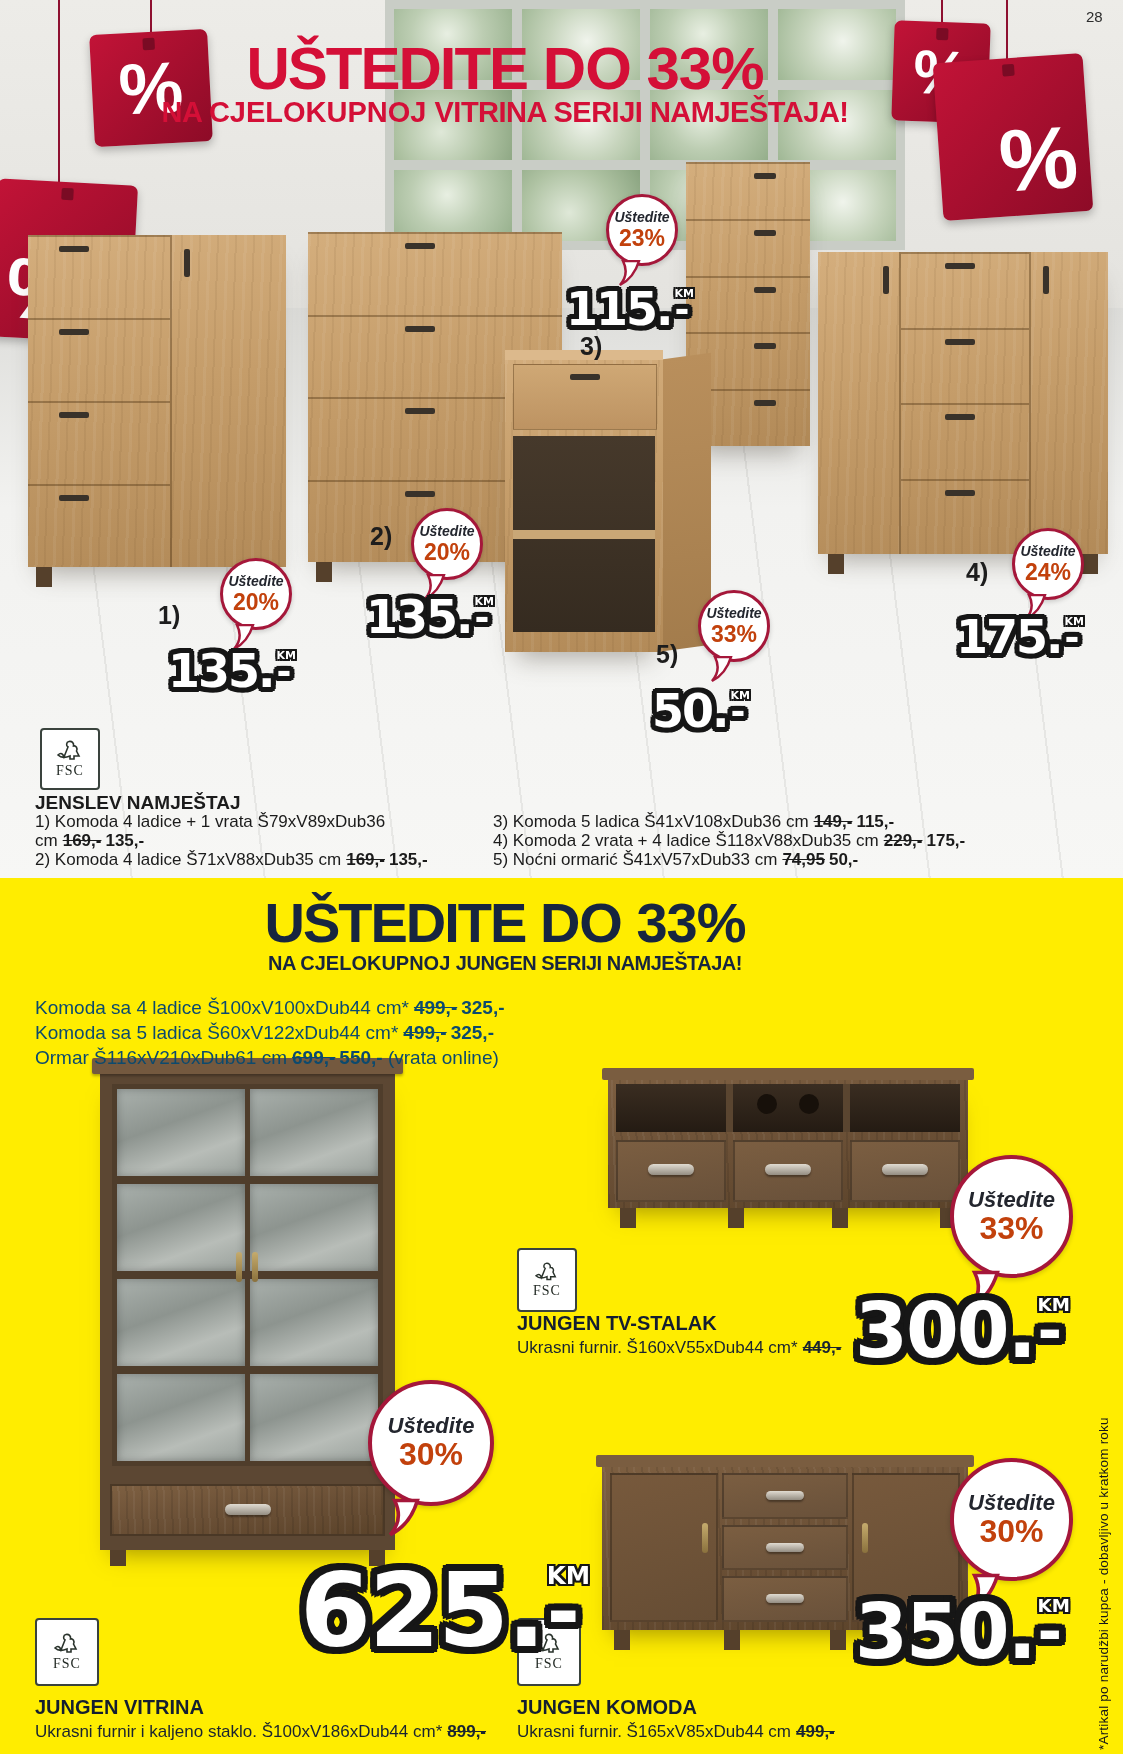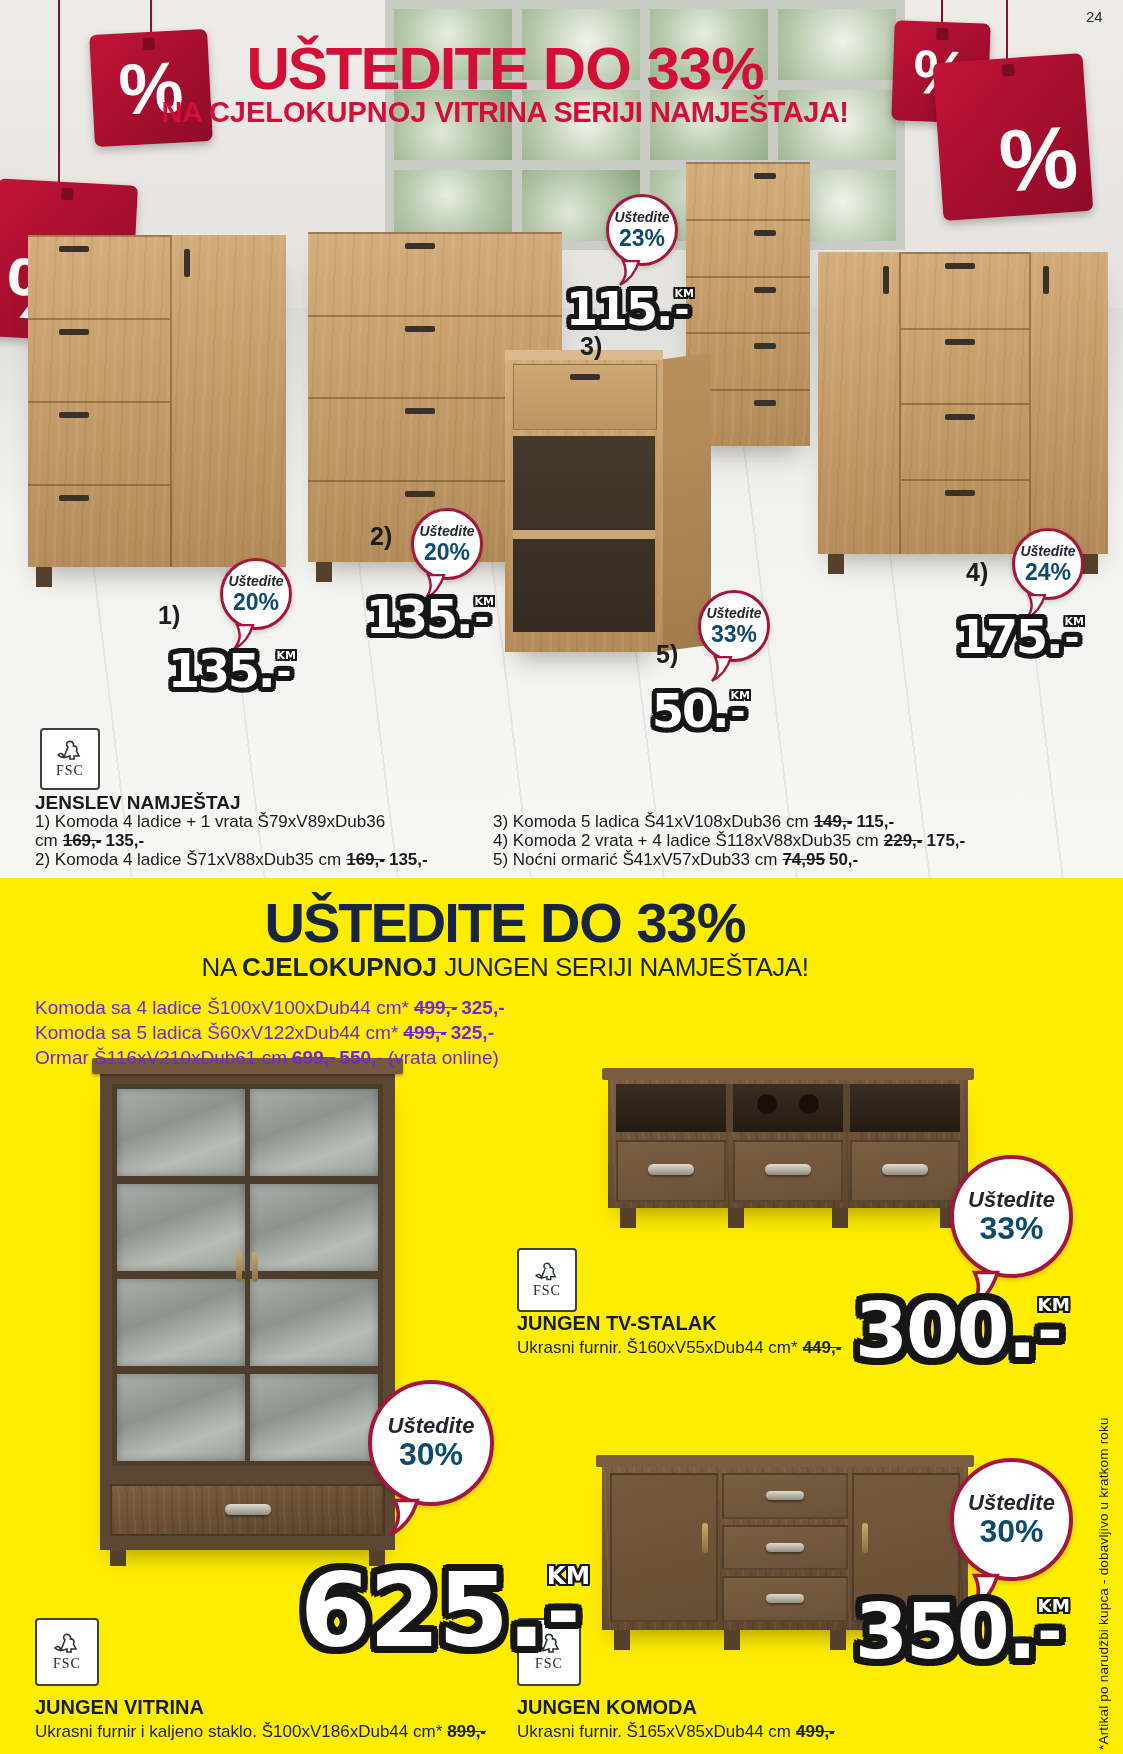--- a/index.html
+++ b/index.html
@@ -26,21 +26,21 @@
   
   .headline{position:absolute;left:0;width:1010px;text-align:center;z-index:4;font-weight:bold;letter-spacing:-1px;}
   .headline .hv{letter-spacing:-2px;}
   .subline{position:absolute;left:0;width:1010px;text-align:center;z-index:4;letter-spacing:-.5px;}
   .subline b{letter-spacing:0;}
   
   .bubble{position:absolute;background:#fff;border:3px solid #a5173a;border-radius:50%;z-index:6;
           display:flex;flex-direction:column;align-items:center;justify-content:center;
           box-shadow:0 2px 5px rgba(0,0,0,.18);}
   .b-save{font-style:italic;font-weight:600;color:#23262e;font-size:14px;line-height:1.1;}
-  .b-pct{font-weight:bold;color:#0c4a6e;font-size:23px;line-height:1.05;}
+  .b-pct{font-weight:bold;color:#c2410c;font-size:23px;line-height:1.05;}
   .bubble-lg{border-width:4px;}
   .bubble-lg .b-save{font-size:22px;}
   .bubble-lg .b-pct{font-size:32px;}
   .btail{position:absolute;bottom:-25px;left:8px;}
   
   .price{position:absolute;display:flex;align-items:flex-start;font-weight:bold;color:#fff;z-index:7;
          font-family:"DejaVu Sans",sans-serif;letter-spacing:-2px;line-height:1;
          text-shadow:-4px -4px 0 #161616,-4px 0 0 #161616,-4px 4px 0 #161616,0 -4px 0 #161616,
           0 4px 0 #161616,4px -4px 0 #161616,4px 0 0 #161616,4px 4px 0 #161616,
           -2px -5px 0 #161616,2px -5px 0 #161616,-2px 5px 0 #161616,2px 5px 0 #161616,
@@ -324,25 +324,25 @@
     <div><span>3) Komoda 5 ladica Š41xV108xDub36 cm</span><span class="old">149,-</span><span class="new">115,-</span></div>
     <div><span>4) Komoda 2 vrata + 4 ladice Š118xV88xDub35 cm</span><span class="old">229,-</span><span class="new">175,-</span></div>
     <div><span>5) Noćni ormarić Š41xV57xDub33 cm</span><span class="old">74,95</span><span class="new">50,-</span></div>
   </div>
 
   <div class="yellow"></div>
 
   <div class="headline y-ttl" style="top:890px;font-size:56px">
     <span class="hv">UŠTEDITE</span><span> DO 33%</span>
   </div>
-  <div class="subline y-ttl" style="top:952px;font-size:26px;font-weight:400">
+  <div class="subline y-ttl" style="top:952px;font-size:20px;font-weight:700">
     <span>NA </span><b>CJELOKUPNOJ </b><span>JUNGEN SERIJI NAMJEŠTAJA!</span>
   </div>
 
-  <div class="info" style="left:35px;top:995px;width:500px;font-size:19px;line-height:25px;color:#6d28d9">
+  <div class="info" style="left:35px;top:995px;width:500px;font-size:19px;line-height:25px;color:#0c4a6e">
     <div><span>Komoda sa 4 ladice Š100xV100xDub44 cm*</span><span class="old">499,-</span><span class="new">325,-</span></div>
     <div><span>Komoda sa 5 ladica Š60xV122xDub44 cm*</span><span class="old">499,-</span><span class="new">325,-</span></div>
     <div><span>Ormar Š116xV210xDub61 cm</span><span class="old">699,-</span><span class="new">550,-</span><span> (vrata online)</span></div>
   </div>
 
   <div class="furn yfurn" style="left:100px;top:1072px;width:295px;height:478px;background:#5c4733">
     <div style="position:absolute;left:-8px;top:-14px;width:311px;height:16px;background:#74593f;border-radius:2px;box-shadow:0 2px 3px rgba(0,0,0,.3)"></div>
     <div style="position:absolute;left:12px;top:12px;width:128px;height:372px;border:5px solid #4f3d2b;display:grid;grid-template-rows:repeat(4,1fr);gap:8px;background:#4f3d2b">
       <div class="pane-g"></div>
         <div class="pane-g"></div>
@@ -485,15 +485,15 @@
       <path d="M3 15 C6 12 8 14 9 17 L13 7 C11 6 11 2 14 1.5 C17 1 19 3 18.5 6 C21 5.5 23 8 21.5 11 L24 16 L19 16 L19 19 L15 19 L15 16 C10 18 6 18 3 15 Z" fill="none" stroke="#2a332c" stroke-width="1.6"></path>
     </svg>
     <span>FSC</span>
   </div>
   <div class="p-ttl" style="left:517px;top:1696px">JUNGEN KOMODA</div>
   <div class="p-sub" style="left:517px;top:1722px">
     <span>Ukrasni furnir. Š165xV85xDub44 cm</span><span class="old">499,-</span>
   </div>
 
   <div class="sidenote">*Artikal po narudžbi kupca - dobavljivo u kratkom roku</div>
-  <div class="pageno">24</div>
+  <div class="pageno">28</div>
 
 </div>
 
 </body></html>

